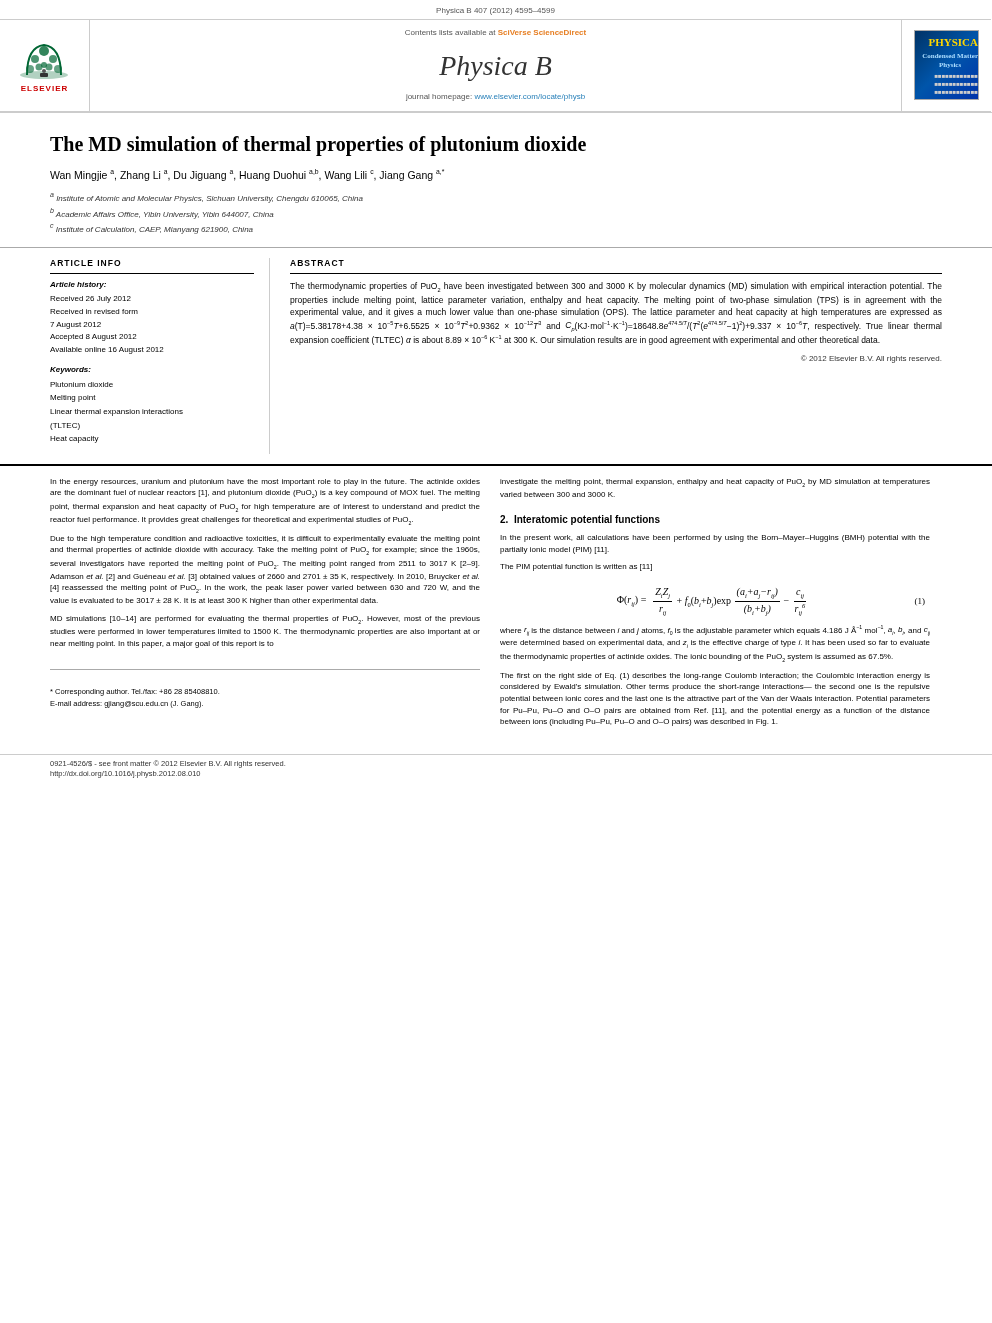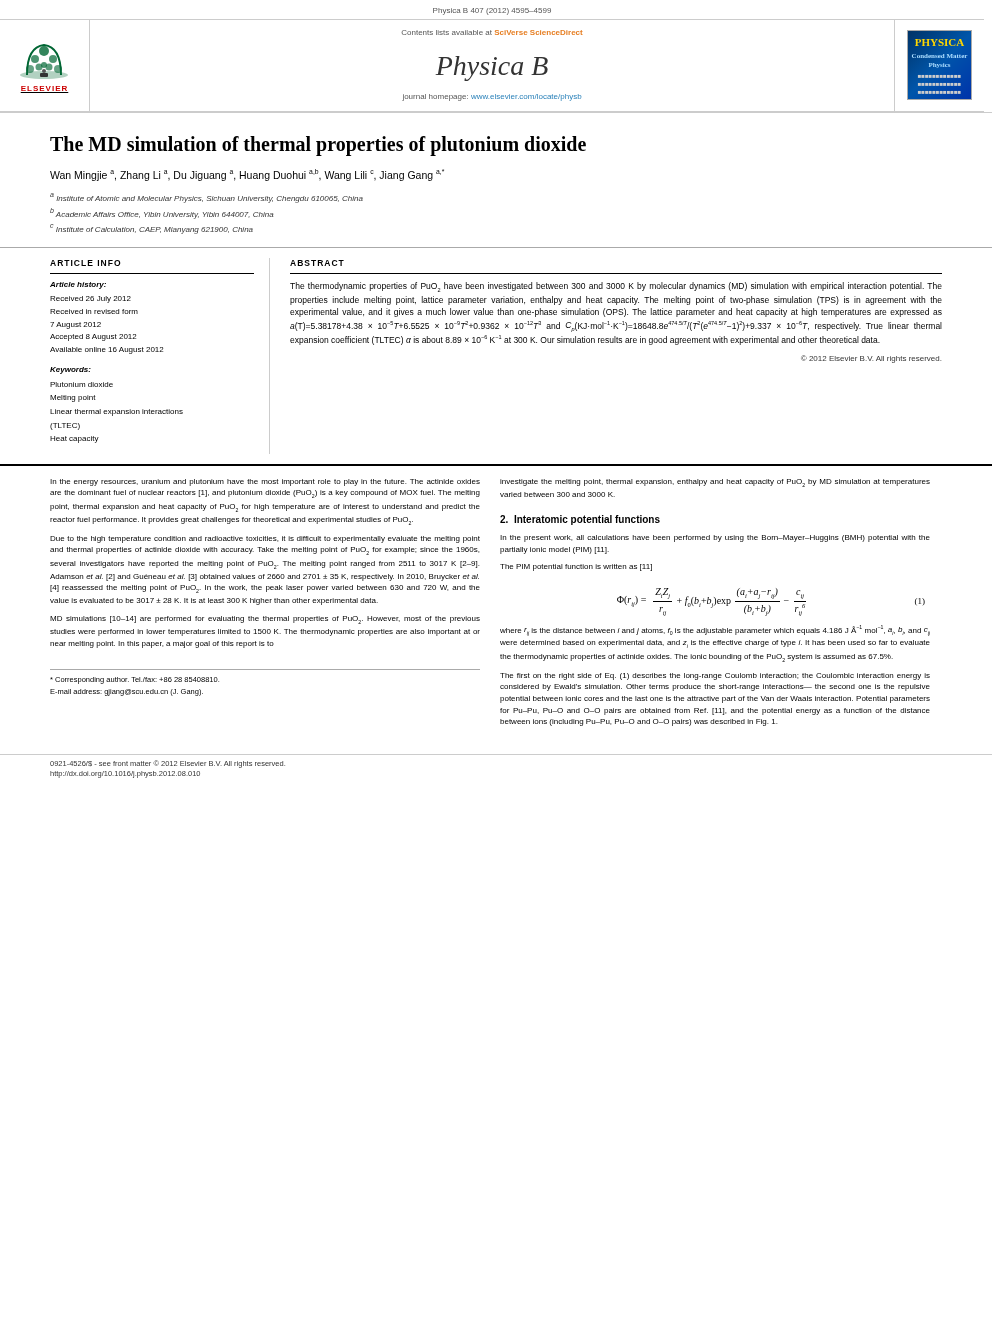--- a/index.html
+++ b/index.html
@@ -9,21 +9,21 @@
       background: #fff;
       font-family: 'Times New Roman', Times, serif;
       font-size: 9.5px;
       color: #000;
       line-height: 1.35;
     }
 
     
     .journal-header {
       border-bottom: 1px solid #ccc;
-      padding: 4px 8px 0 0;
+      padding: 4px 1px 0 0;
     }
     .journal-ref-line {
       text-align: center;
       font-size: 8px;
       color: #555;
       padding: 2px 0;
       font-family: Arial, sans-serif;
     }
     .header-top {
       display: flex;
@@ -83,21 +83,21 @@
       justify-content: center;
       padding: 6px;
       border-left: 1px solid #ccc;
     }
     .physica-badge {
       width: 65px;
       height: 70px;
       background: linear-gradient(135deg, #003366 0%, #0055aa 50%, #0033aa 100%);
       display: flex;
       flex-direction: column;
-      align-items: center;
+      align-items: flex-end;
       justify-content: center;
       color: white;
       font-size: 9px;
       font-weight: bold;
       border: 1px solid #aaa;
     }
     .physica-badge .pb-title {
       font-size: 11px;
       font-weight: bold;
       color: #ffd700;
@@ -226,21 +226,21 @@
     .body-text {
       font-family: Arial, sans-serif;
       font-size: 8px;
       text-align: justify;
       line-height: 1.45;
       margin-bottom: 6px;
     }
     .footnote-area {
       border-top: 1px solid #aaa;
       margin-top: 20px;
-      padding-top: 4px;
+      padding-top: 16px;
       font-family: Arial, sans-serif;
       font-size: 7.5px;
       line-height: 1.5;
     }
     .footer-journal-info {
       border-top: 1px solid #ccc;
       padding: 4px 50px;
       font-family: Arial, sans-serif;
       font-size: 7.5px;
       color: #333;
@@ -264,21 +264,20 @@
     }
 
     sup { font-size: 0.65em; vertical-align: super; }
     sub { font-size: 0.65em; vertical-align: sub; }
 
     
     .els-logo-container {
       display: flex;
       flex-direction: column;
       align-items: center;
-      text-decoration: underline;
     }
 
     .tree-logo {
       width: 55px;
       height: 45px;
     }
   </style>
 </head>
 <body>
 

